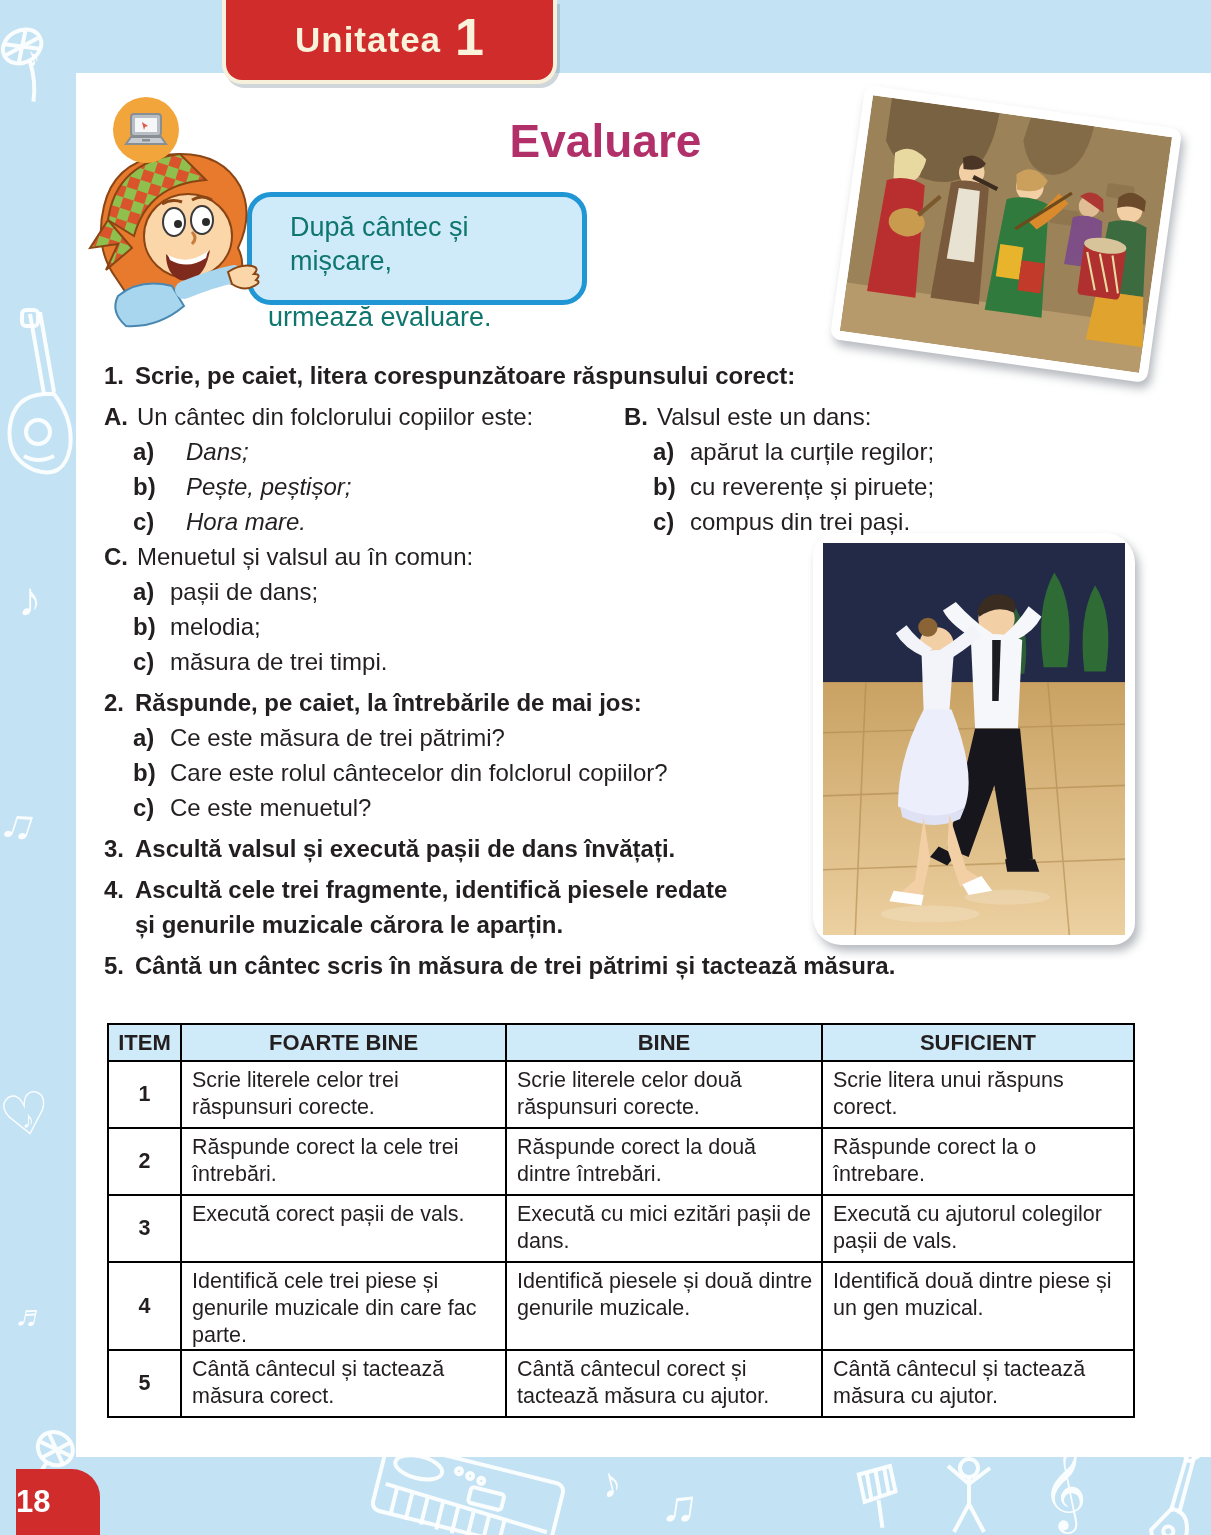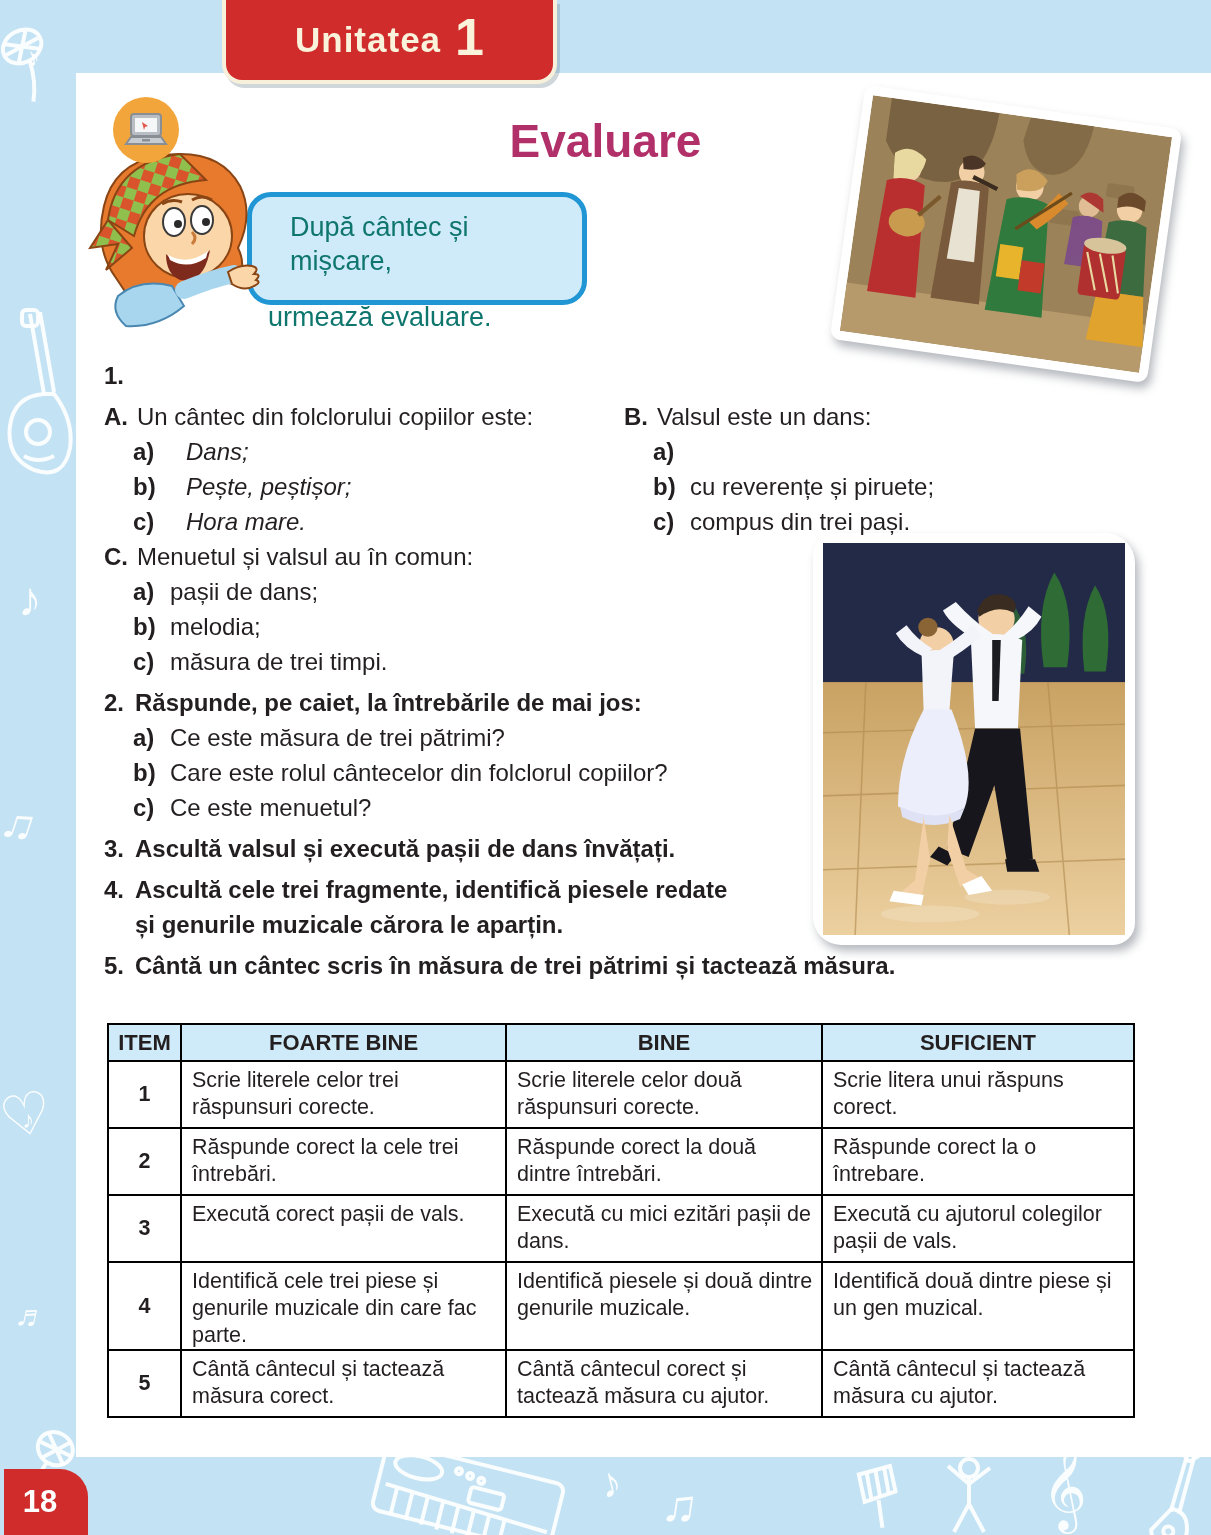--- a/index.html
+++ b/index.html
@@ -76,24 +76,24 @@
   .rubric col.c-s{width:312px;}
   .rubric th,.rubric td{border:2px solid #000000;}
   .rubric th{
     background:#cfeaf8;font-size:22px;font-weight:bold;height:31px;
     text-align:center;padding:2px 4px;
   }
   .rubric td{height:60px;vertical-align:top;padding:5px 8px 0 10px;}
   .rubric td.item-cell{text-align:center;vertical-align:middle;font-weight:bold;padding:0;}
 
   .page-num{
-    position:absolute;left:4px;top:1469px;width:84px;height:66px;z-index:4;
+    position:absolute;left:16px;top:1469px;width:84px;height:66px;z-index:4;
     background:#d02c2c;border-top-right-radius:28px;
     color:#ffffff;font-size:31px;font-weight:bold;
-    display:flex;align-items:center;justify-content:center;
+    display:flex;align-items:center;
     padding-right:12px;box-sizing:border-box;
   }
 </style>
 </head>
 <body>
 
 <div class="strip strip-left"></div>
 <div class="strip strip-top"></div>
 <div class="strip strip-bottom"></div>
 <div class="content-bg"></div>
@@ -320,20 +320,21 @@
       <ellipse cx="100" cy="352" rx="46" ry="8"></ellipse>
         <ellipse cx="172" cy="336" rx="40" ry="7"></ellipse>
     </g>
   </svg>
 </figure>
 
 <section class="questions">
 
   <div class="qline bold">
     <span class="num">1.</span>
+    <span class="text">Scrie, pe caiet, litera corespunzătoare răspunsului corect:</span>
   </div>
 
   <div class="cols">
     <div class="colA">
       <div class="lead">
         <span class="lab">A.</span>
         <span>Un cântec din folclorului copiilor este:</span>
       </div>
       <div class="opt">
         <span class="lab">a)</span>
@@ -364,20 +365,21 @@
         <span>măsura de trei timpi.</span>
       </div>
     </div>
     <div class="colB">
       <div class="lead">
         <span class="lab">B.</span>
         <span>Valsul este un dans:</span>
       </div>
       <div class="opt">
         <span class="lab">a)</span>
+        <span>apărut la curțile regilor;</span>
       </div>
       <div class="opt">
         <span class="lab">b)</span>
         <span>cu reverențe și piruete;</span>
       </div>
       <div class="opt">
         <span class="lab">c)</span>
         <span>compus din trei pași.</span>
       </div>
     </div>

